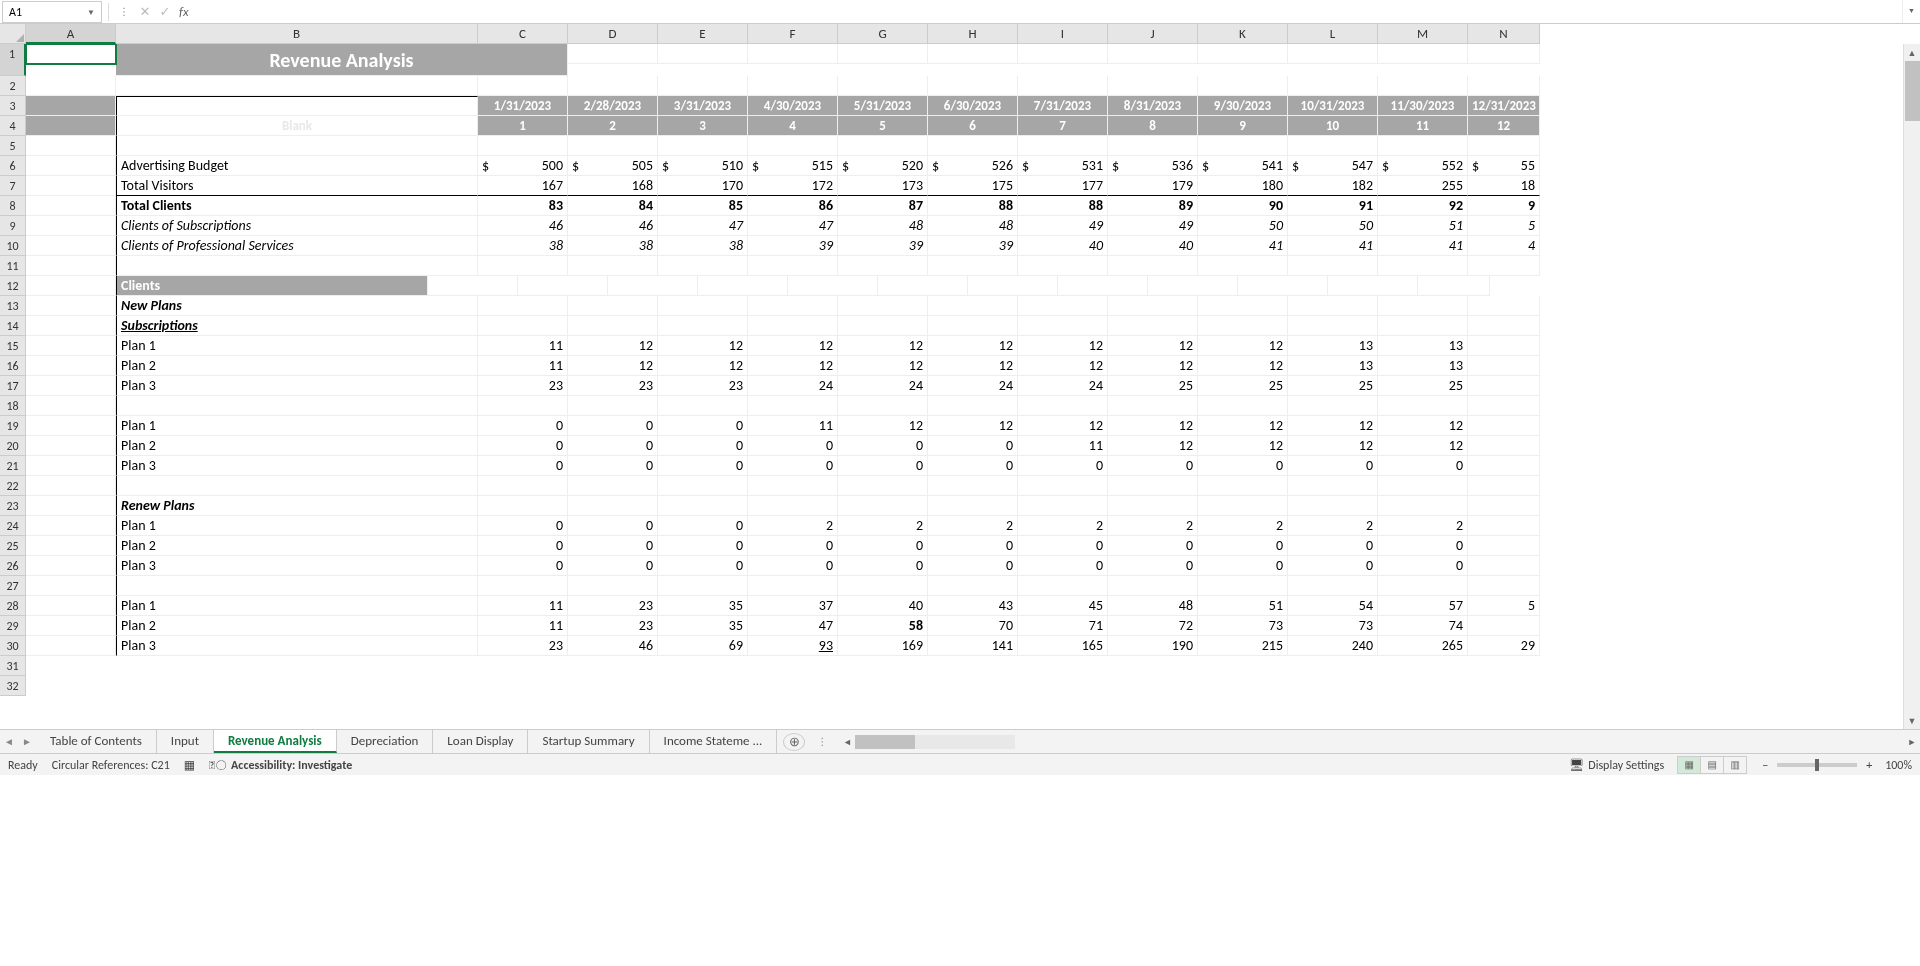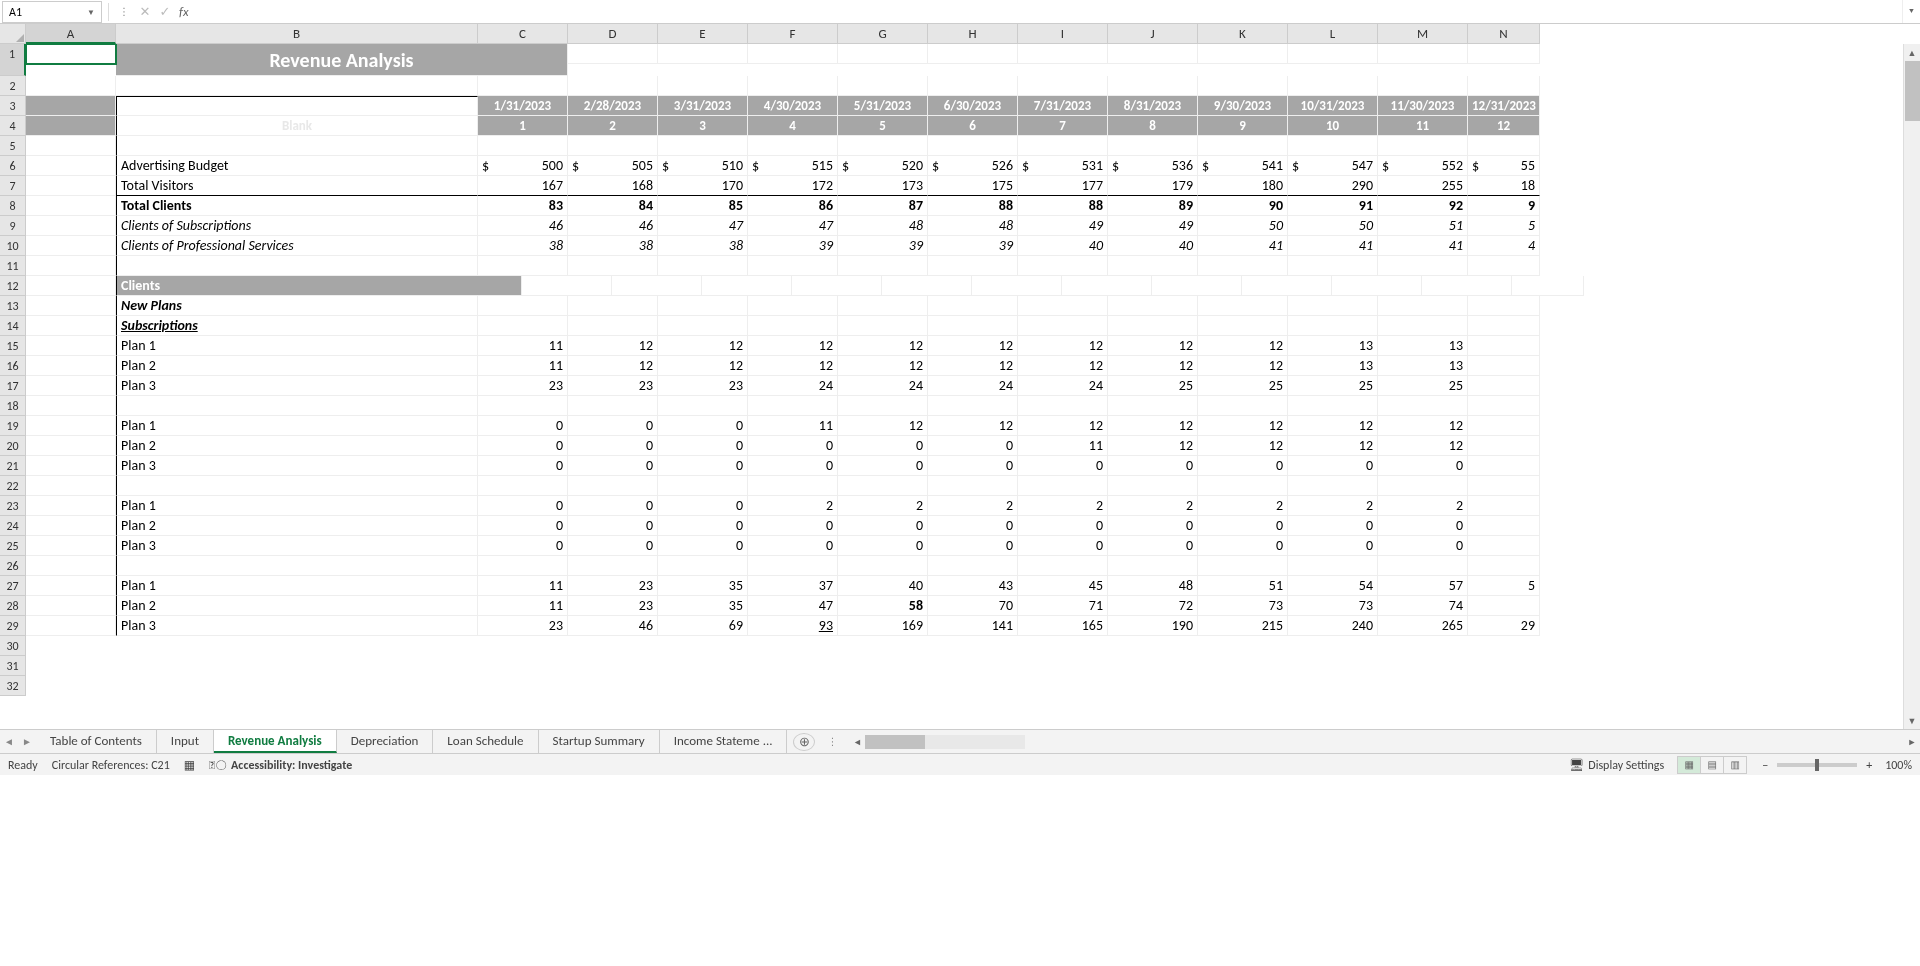--- a/index.html
+++ b/index.html
@@ -268,21 +268,21 @@
         <div class="cell left-label " style="width: 362px; border-left: 1px solid rgb(0, 0, 0); border-bottom: 1px solid rgb(0, 0, 0);">Total Visitors</div>
         <div class="cell num " style="width: 90px; border-bottom: 1px solid rgb(0, 0, 0);">167</div>
         <div class="cell num " style="width: 90px; border-bottom: 1px solid rgb(0, 0, 0);">168</div>
         <div class="cell num " style="width: 90px; border-bottom: 1px solid rgb(0, 0, 0);">170</div>
         <div class="cell num " style="width: 90px; border-bottom: 1px solid rgb(0, 0, 0);">172</div>
         <div class="cell num " style="width: 90px; border-bottom: 1px solid rgb(0, 0, 0);">173</div>
         <div class="cell num " style="width: 90px; border-bottom: 1px solid rgb(0, 0, 0);">175</div>
         <div class="cell num " style="width: 90px; border-bottom: 1px solid rgb(0, 0, 0);">177</div>
         <div class="cell num " style="width: 90px; border-bottom: 1px solid rgb(0, 0, 0);">179</div>
         <div class="cell num " style="width: 90px; border-bottom: 1px solid rgb(0, 0, 0);">180</div>
-        <div class="cell num " style="width: 90px; border-bottom: 1px solid rgb(0, 0, 0);">290</div>
+        <div class="cell num " style="width: 90px; border-bottom: 1px solid rgb(0, 0, 0);">182</div>
         <div class="cell num " style="width: 90px; border-bottom: 1px solid rgb(0, 0, 0);">255</div>
         <div class="cell num " style="width: 72px; border-bottom: 1px solid rgb(0, 0, 0);">18</div>
       </div>
       <div class="row">
         <div class="cell " style="width: 90px;"></div>
         <div class="cell left-label bold" style="width: 362px; border-left: 1px solid rgb(0, 0, 0);">Total Clients</div>
         <div class="cell num bold" style="width: 90px;">83</div>
         <div class="cell num bold" style="width: 90px;">84</div>
         <div class="cell num bold" style="width: 90px;">85</div>
         <div class="cell num bold" style="width: 90px;">86</div>
@@ -338,21 +338,21 @@
         <div class="cell " style="width: 90px;"></div>
         <div class="cell " style="width: 90px;"></div>
         <div class="cell " style="width: 90px;"></div>
         <div class="cell " style="width: 90px;"></div>
         <div class="cell " style="width: 90px;"></div>
         <div class="cell " style="width: 90px;"></div>
         <div class="cell " style="width: 72px;"></div>
       </div>
       <div class="row">
         <div class="cell " style="width: 90px;"></div>
-        <div class="cell section-hdr left-label" style="width: 406px; border-left: 1px solid rgb(0, 0, 0);">Clients</div>
+        <div class="cell section-hdr left-label" style="width: 312px; border-left: 1px solid rgb(0, 0, 0);">Clients</div>
         <div class="cell " style="width: 90px;"></div>
         <div class="cell " style="width: 90px;"></div>
         <div class="cell " style="width: 90px;"></div>
         <div class="cell " style="width: 90px;"></div>
         <div class="cell " style="width: 90px;"></div>
         <div class="cell " style="width: 90px;"></div>
         <div class="cell " style="width: 90px;"></div>
         <div class="cell " style="width: 90px;"></div>
         <div class="cell " style="width: 90px;"></div>
         <div class="cell " style="width: 90px;"></div>
@@ -499,20 +499,36 @@
         <div class="cell num " style="width: 90px;">0</div>
         <div class="cell num " style="width: 90px;">0</div>
         <div class="cell num " style="width: 90px;">0</div>
         <div class="cell num " style="width: 90px;">0</div>
         <div class="cell num " style="width: 90px;">0</div>
         <div class="cell num " style="width: 72px;"></div>
       </div>
       <div class="row">
         <div class="cell " style="width: 90px;"></div>
         <div class="cell " style="width: 362px; border-left: 1px solid rgb(0, 0, 0);"></div>
+        <div class="cell " style="width: 90px;"></div>
+        <div class="cell " style="width: 90px;"></div>
+        <div class="cell " style="width: 90px;"></div>
+        <div class="cell " style="width: 90px;"></div>
+        <div class="cell " style="width: 90px;"></div>
+        <div class="cell " style="width: 90px;"></div>
+        <div class="cell " style="width: 90px;"></div>
+        <div class="cell " style="width: 90px;"></div>
+        <div class="cell " style="width: 90px;"></div>
+        <div class="cell " style="width: 90px;"></div>
+        <div class="cell " style="width: 90px;"></div>
+        <div class="cell " style="width: 72px;"></div>
+      </div>
+      <div class="row">
+        <div class="cell " style="width: 90px;"></div>
+        <div class="cell left-label bold italic" style="width: 362px; border-left: 1px solid rgb(0, 0, 0);">Renew Plans</div>
         <div class="cell " style="width: 90px;"></div>
         <div class="cell " style="width: 90px;"></div>
         <div class="cell " style="width: 90px;"></div>
         <div class="cell " style="width: 90px;"></div>
         <div class="cell " style="width: 90px;"></div>
         <div class="cell " style="width: 90px;"></div>
         <div class="cell " style="width: 90px;"></div>
         <div class="cell " style="width: 90px;"></div>
         <div class="cell " style="width: 90px;"></div>
         <div class="cell " style="width: 90px;"></div>
@@ -640,21 +656,21 @@
 </div>
 
 <div class="sheet-tabs">
   <div class="tab-nav">◄</div>
   <div class="tab-nav">►</div>
   <div id="tabs-container" style="display:flex">
       <div class="tab">Table of Contents</div>
       <div class="tab">Input</div>
       <div class="tab active">Revenue Analysis</div>
       <div class="tab">Depreciation</div>
-      <div class="tab">Loan Schedule</div>
+      <div class="tab">Loan Display</div>
       <div class="tab">Startup Summary</div>
       <div class="tab">Income Stateme ...</div>
     </div>
   <div class="new-sheet">⊕</div>
   <div class="fb-menu-dots">⋮</div>
   <div class="hscroll">
     <div class="arrow">◄</div>
     <div class="track">
         <div class="thumb"></div>
       </div>

